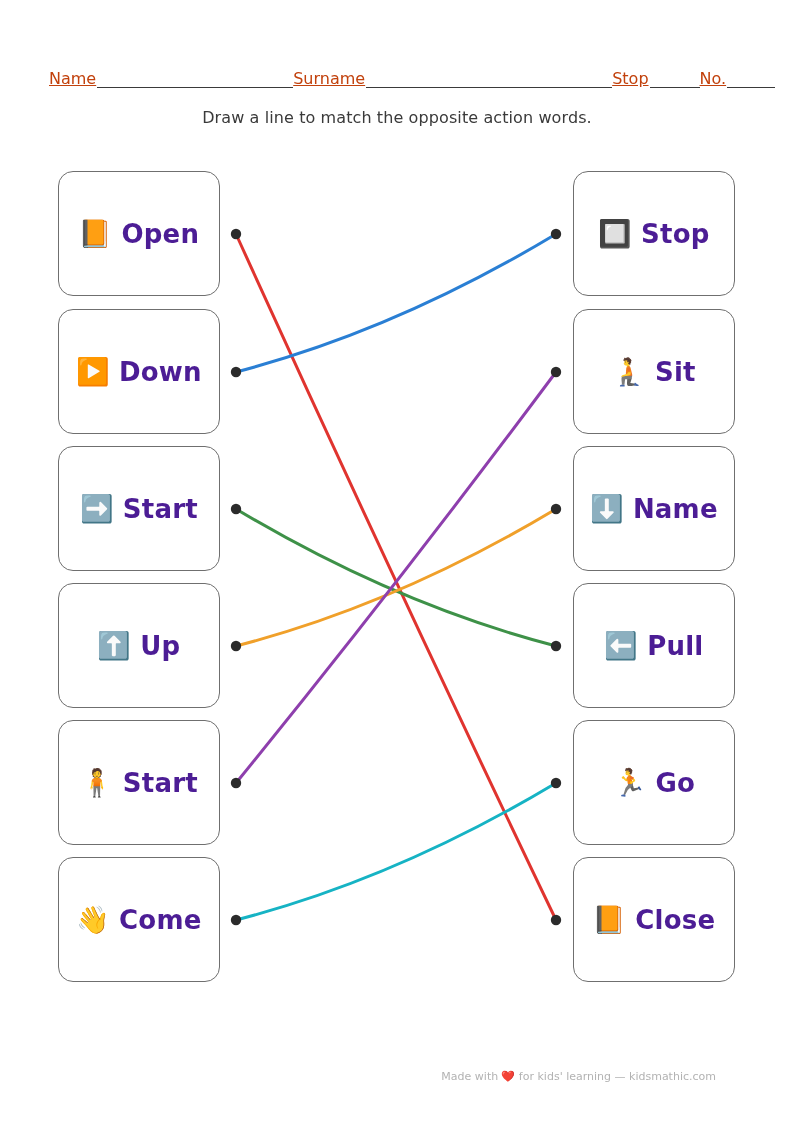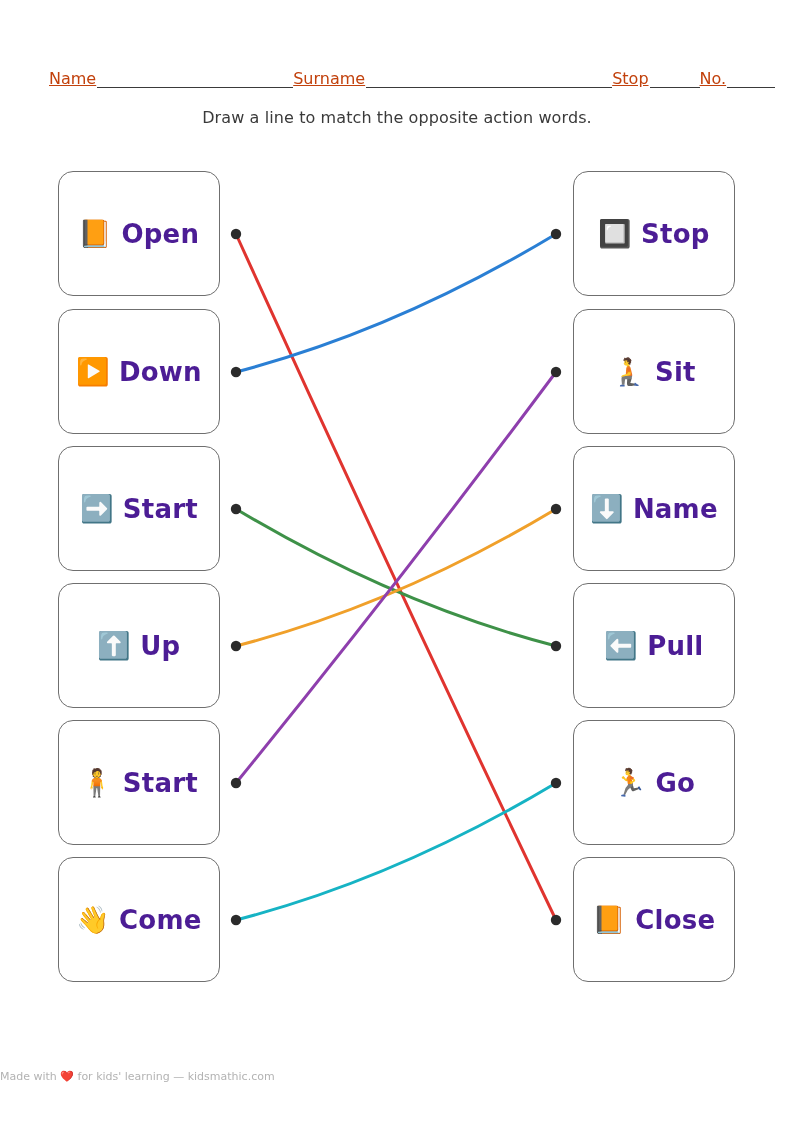--- a/index.html
+++ b/index.html
@@ -111,21 +111,21 @@
     height: 1123px;
     pointer-events: none;
   }
 
   
   .footer {
     position: absolute;
     left: 0;
     top: 1070px;
     width: 716px;
-    text-align: left;
+    text-align: right;
     font-size: 11px;
     color: #b3b3b3;
   }
   .footer .heart { color: #e8382f; }
 </style>
 </head>
 <body>
 
 <div class="header-row">
   <span class="hdr-label">Name</span>

